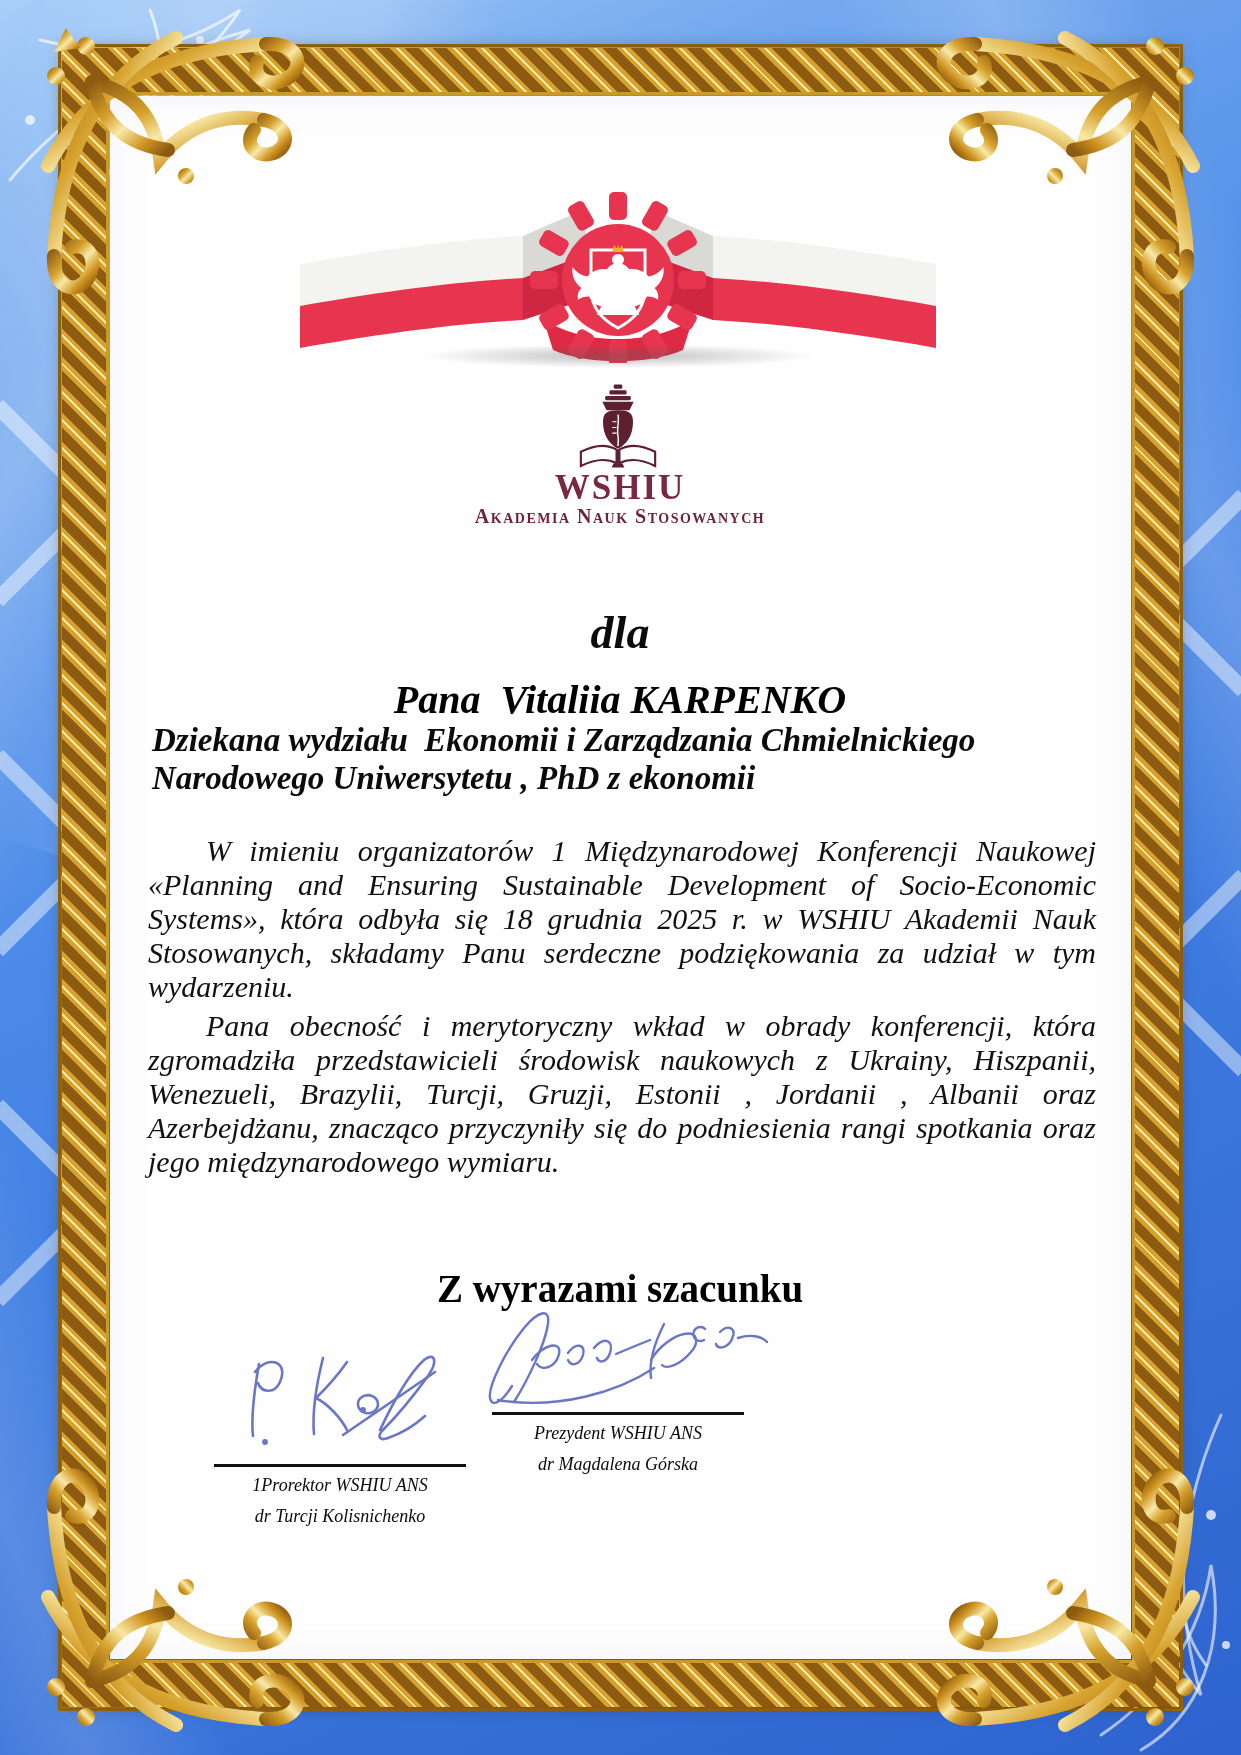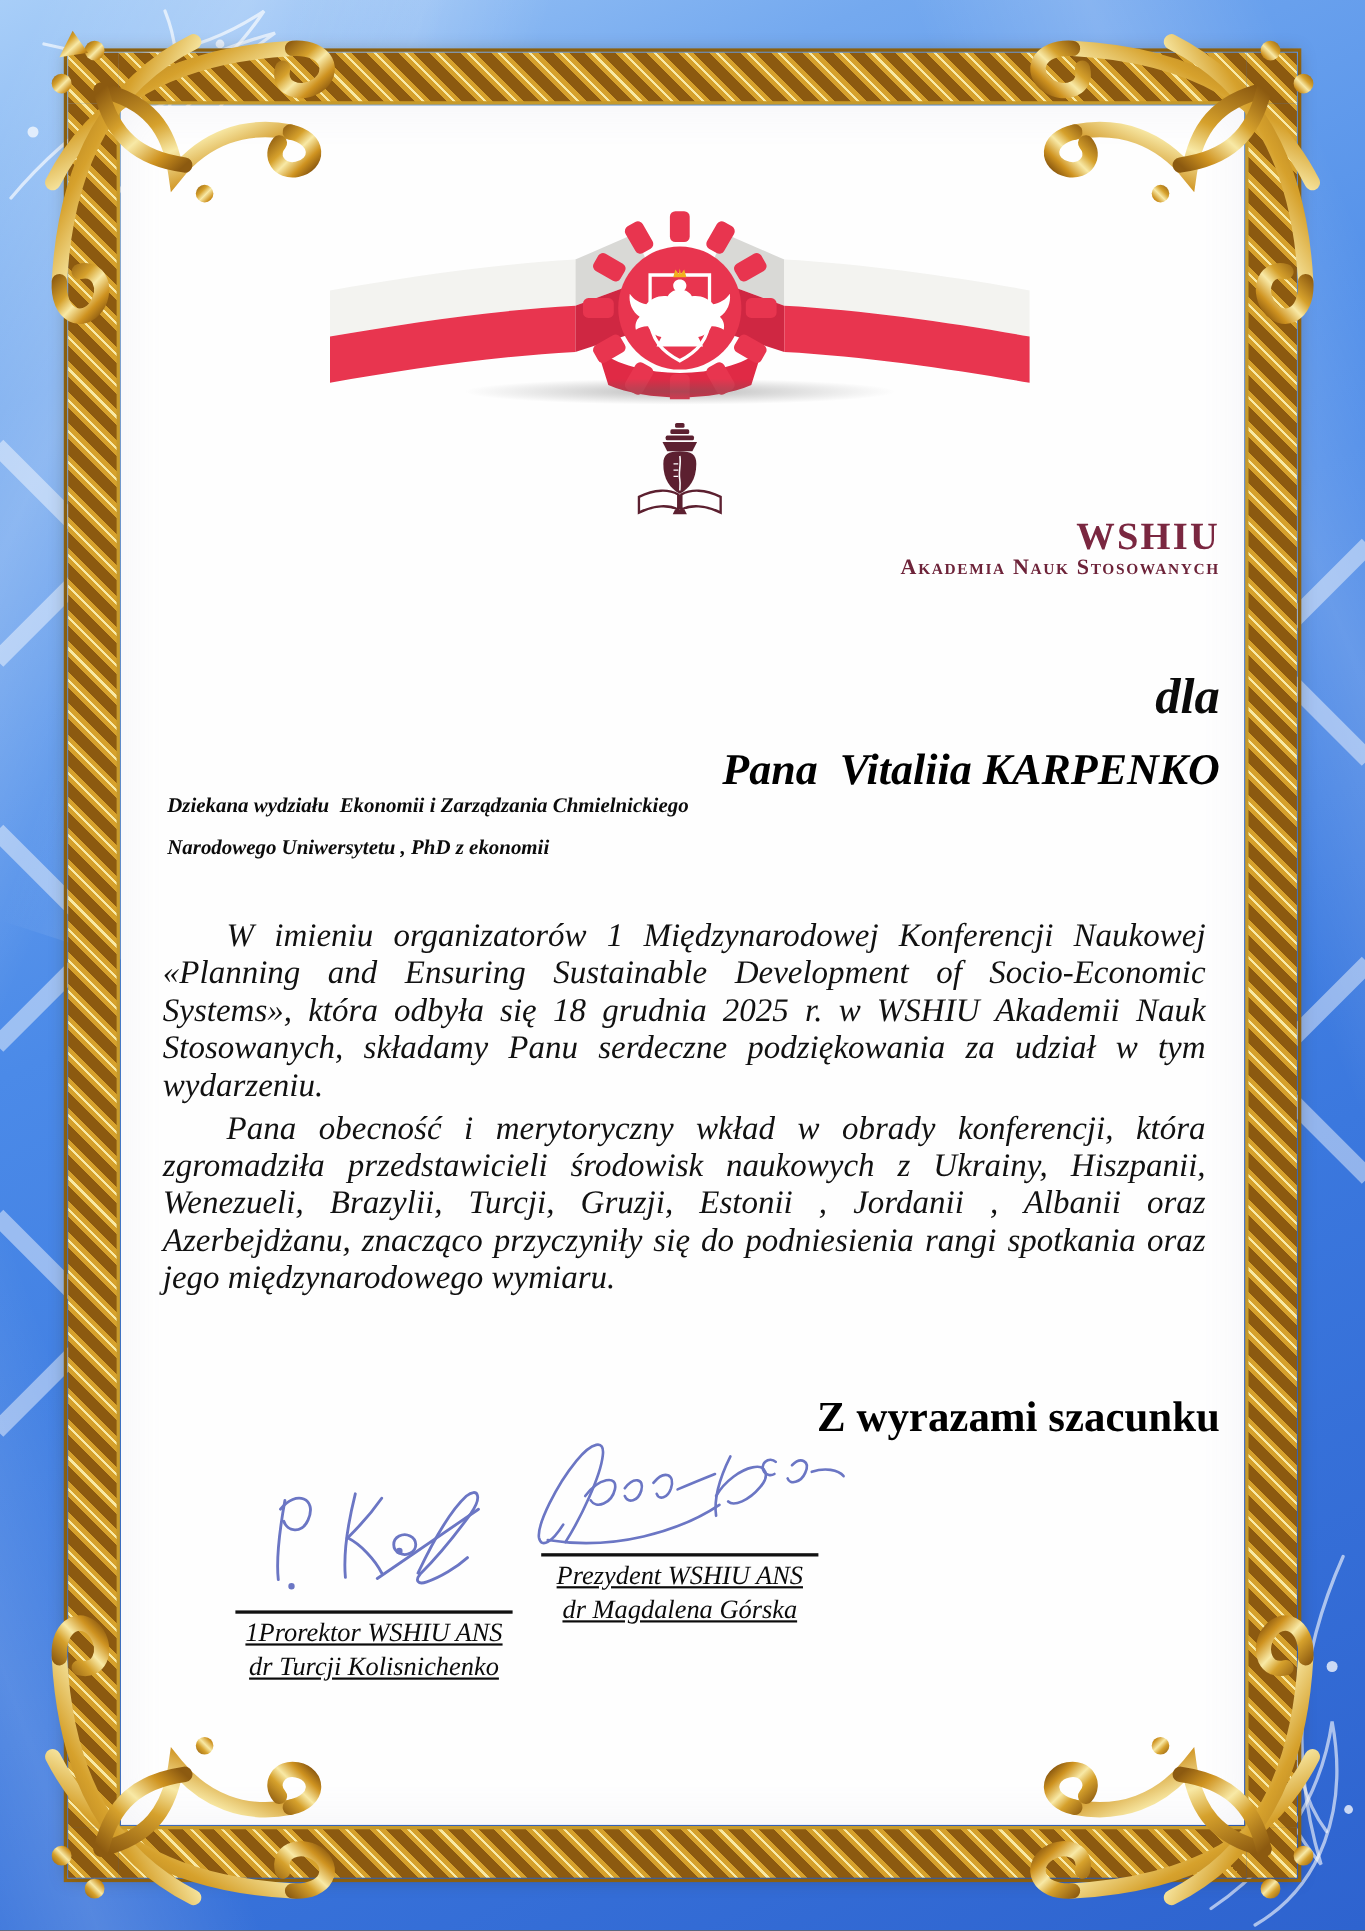--- a/index.html
+++ b/index.html
@@ -29,48 +29,48 @@
   .frame-edge-inner{position:absolute;left:106px;right:106px;top:92px;bottom:92px;border:3px solid #c79a2a;}
   .panel{position:absolute;left:110px;right:110px;top:96px;bottom:96px;background:#fefefe;
          box-shadow:inset 0 0 40px rgba(160,160,200,.12);}
   .corner{position:absolute;width:300px;height:300px;pointer-events:none;}
   .corner.tl{left:26px;top:16px;}
   .corner.tr{right:26px;top:16px;transform:scaleX(-1);}
   .corner.bl{left:26px;bottom:8px;transform:scaleY(-1);}
   .corner.br{right:26px;bottom:8px;transform:scale(-1,-1);}
   .swirl{position:absolute;pointer-events:none;}
   
-  .abs-center{position:absolute;left:161px;width:948px;text-align:right;}
+  .abs-center{position:absolute;left:146px;width:948px;text-align:center;}
   .ribbon-banner{position:absolute;left:288px;top:188px;width:660px;height:175px;}
   .ribbon-shadow{position:absolute;left:420px;top:344px;width:396px;height:24px;border-radius:50%;
                  background:radial-gradient(ellipse,rgba(90,90,90,.40),rgba(120,120,120,0) 70%);}
   .emblem{position:absolute;left:568px;top:382px;width:100px;height:88px;}
   .logo-acronym{top:468px;font-size:35px;font-weight:bold;letter-spacing:2px;color:#7a2740;}
   .logo-subtitle{top:505px;font-size:20px;font-weight:bold;color:#6d2339;
                  font-variant:small-caps;letter-spacing:1.5px;}
   .title{top:540px;font-size:59px;font-weight:bold;letter-spacing:1px;color:#0b0b0b;}
   .dla{top:606px;font-size:46px;font-weight:bold;font-style:italic;color:#0b0b0b;}
   .recipient-name{top:676px;font-size:40px;font-weight:bold;font-style:italic;white-space:pre-wrap;}
   .recipient-line{position:absolute;left:152px;width:940px;text-align:left;
-                  font-size:19px;font-weight:bold;font-style:italic;white-space:pre-wrap;color:#0b0b0b;}
+                  font-size:33px;font-weight:bold;font-style:italic;white-space:pre-wrap;color:#0b0b0b;}
   .rl1{top:722px;}
   .rl2{top:760px;}
   .body-text{position:absolute;left:148px;top:834px;width:948px;}
   .body-text p{font-style:italic;font-size:30px;line-height:34px;text-align:justify;
                text-indent:58px;margin:0 0 5px 0;color:#111;}
   .closing{top:1266px;font-size:39px;font-weight:bold;}
   .sig{position:absolute;text-align:center;}
   .sig-center{left:455px;top:1298px;width:326px;}
   .sig-left{left:178px;top:1330px;width:324px;}
   .sig-right{left:660px;top:1366px;width:395px;}
   .sig-rule{border:none;border-top:3px solid #111;margin:2px auto 3px auto;}
   .sig-center .sig-rule{width:252px;}
   .sig-left .sig-rule{width:252px;}
   .sig-right .sig-rule{width:315px;}
-  .sig-role,.sig-name{font-style:italic;font-size:24px;line-height:31px;color:#0b0b0b;text-decoration:underline;}
+  .sig-role,.sig-name{font-style:italic;font-size:18px;line-height:31px;color:#0b0b0b;}
   .script{display:block;margin:0 auto;}
 </style>
 </head>
 <body>
 
 <svg width="0" height="0" style="position:absolute">
   <defs>
     <linearGradient id="gg" x1="0" y1="0" x2="1" y2="1">
       <stop offset="0" stop-color="#8c5a10"></stop>
         <stop offset=".35" stop-color="#d6a12c"></stop>

